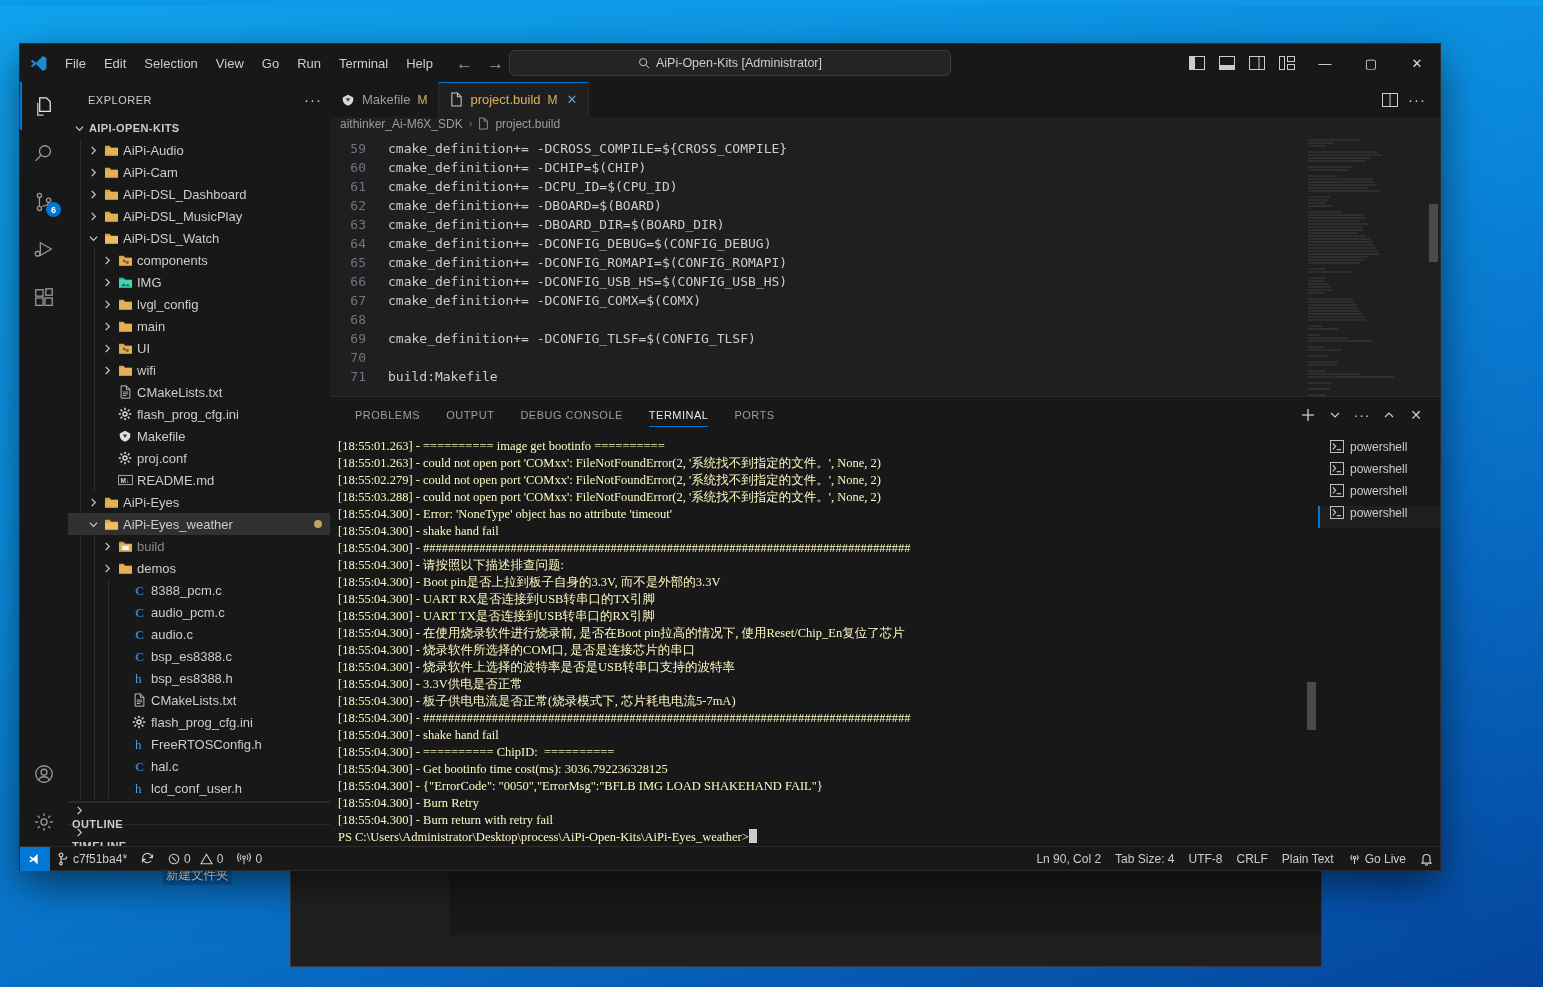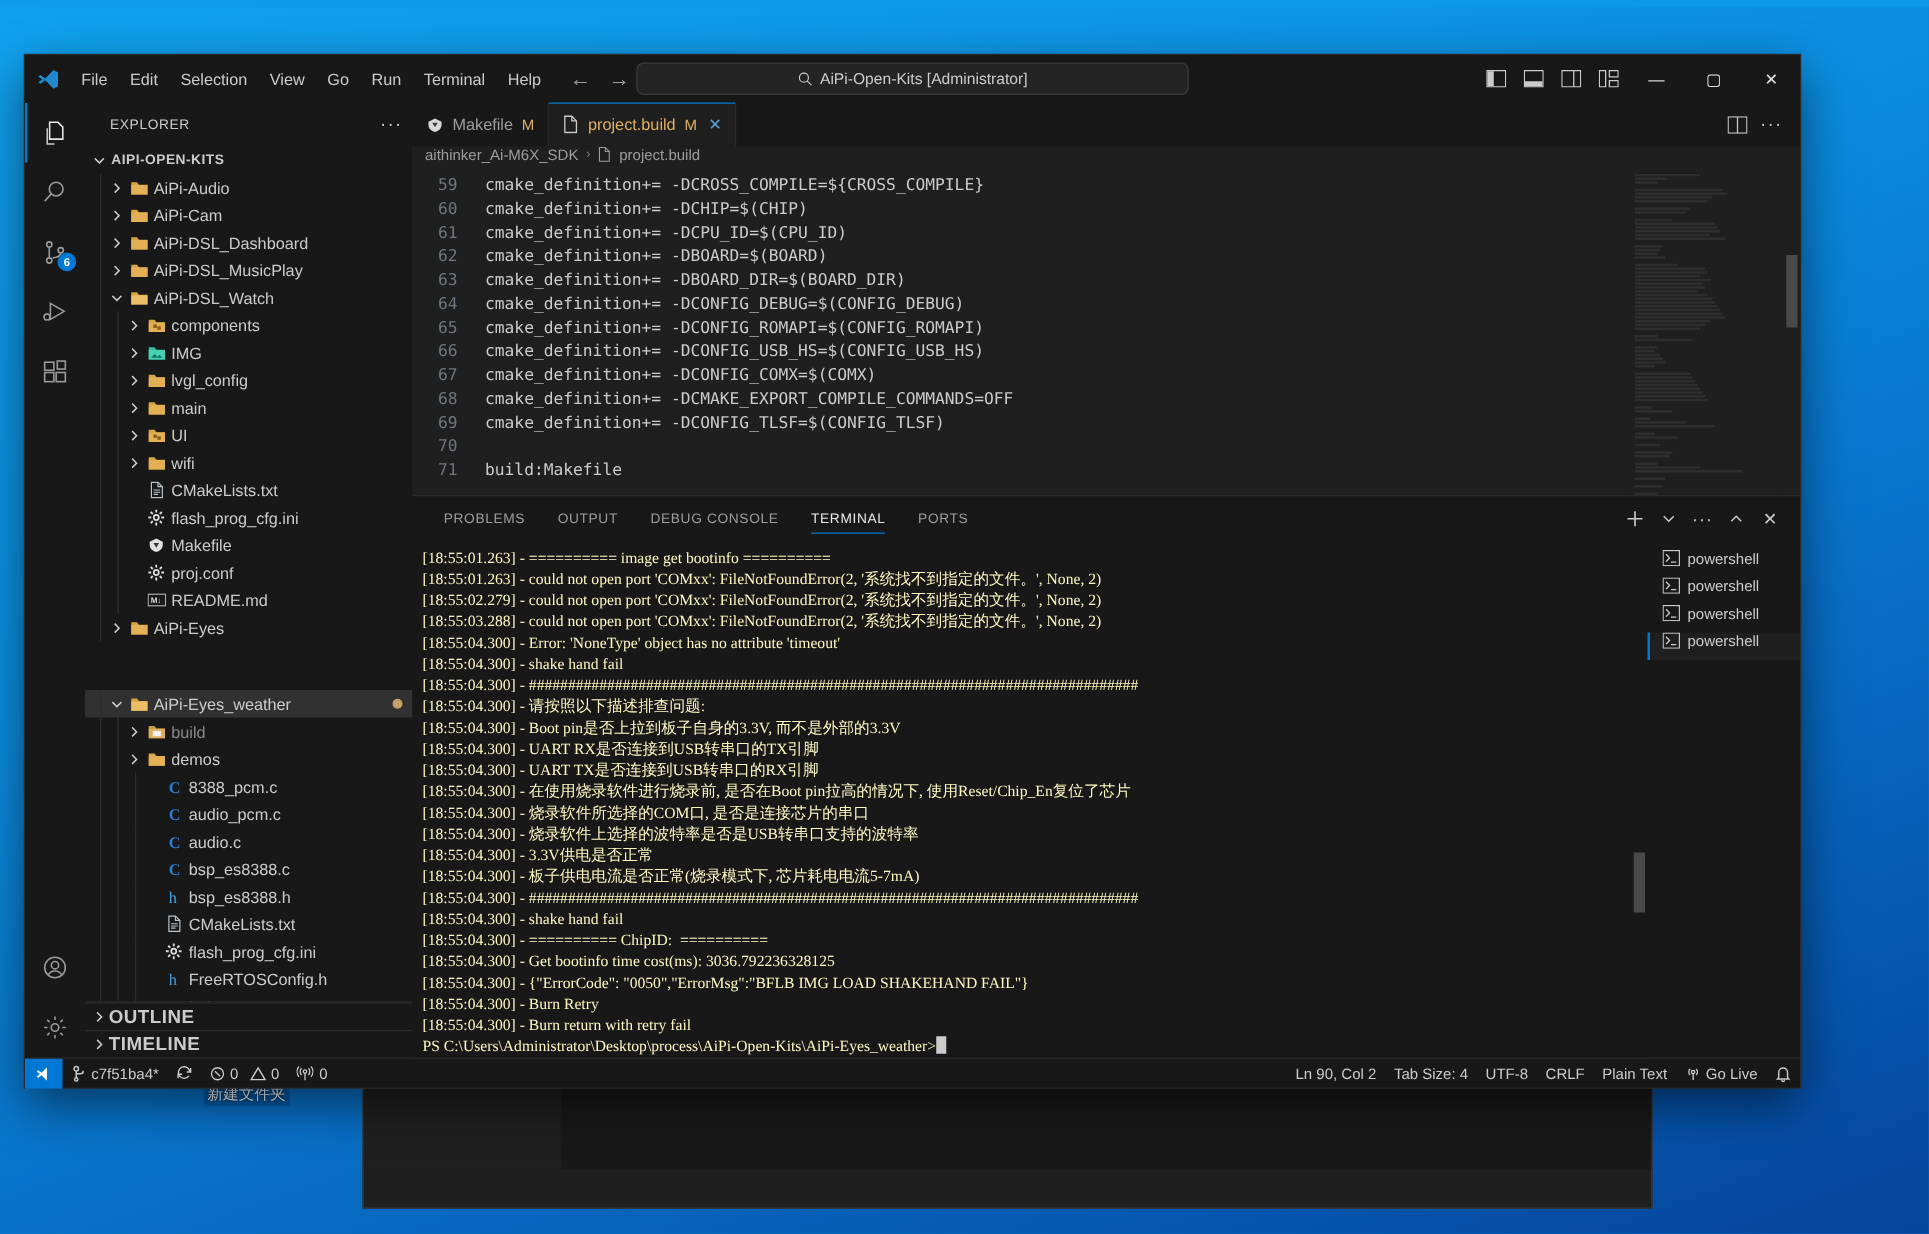--- a/index.html
+++ b/index.html
@@ -88,34 +88,34 @@
   #sidebar-header {
     height:35px; display:flex; align-items:center; padding:0 8px 0 20px;
     font-size:11px; letter-spacing:.5px; color:#cccccc; text-transform:uppercase;
   }
   #sidebar-header .dots { margin-left:auto; color:#cccccc; font-size:15px; letter-spacing:1px; }
   #tree { flex:1; overflow:hidden; font-size:13px; }
   .trow {
     height:22px; display:flex; align-items:center; color:#cccccc;
     white-space:nowrap; position:relative; padding-right:8px;
   }
-  .trow.selected { background:#313131;margin-top:39px; }
+  .trow.selected { background:#313131; }
   .trow.root { font-weight:bold; font-size:11px; letter-spacing:.4px; }
   .chev { width:15px; flex:0 0 15px; display:flex; align-items:center; justify-content:center; color:#cccccc; font-size:10px; }
   .ficon { width:20px; flex:0 0 20px; display:flex; align-items:center; justify-content:center; }
   .tlabel { margin-left:2px; }
   .tdot { margin-left:auto; width:8px; height:8px; border-radius:50%; background:#c5a06a; }
   .dim { color:#8a8a8a; }
   .indent-guide {
     position:absolute; top:0; bottom:0; width:1px; background:#2e2e2e;
   }
   #sidebar-sections { border-top:1px solid #2b2b2b; }
   .sec {
-    height:22px; display:flex; align-items:center; font-size:15px; font-weight:bold;
-    letter-spacing:.4px; color:#cccccc; padding-left:4px; border-top:1px solid #2b2b2b;
+    height:22px; display:flex; align-items:flex-start; font-size:11px; font-weight:bold;
+    letter-spacing:.4px; color:#cccccc; padding-left:4px; border-top:1px solid #2b2b2b;flex-direction:column;
   }
   
   #editorarea { flex:1; display:flex; flex-direction:column; min-width:0; background:#1f1f1f; }
   #tabsrow { height:35px; background:#181818; display:flex; align-items:stretch; }
   .tab {
     display:flex; align-items:center; gap:7px; padding:0 11px; font-size:13px;
     background:#181818; color:#9d9d9d; border-right:1px solid #2b2b2b; position:relative;
     min-width:0;
   }
   .tab.active { background:#1f1f1f; color:#e0b060; }
@@ -849,21 +849,21 @@
         <div id="code-lines">
             <div class="cline"><span class="lno">59</span><span class="ctxt">cmake_definition+= -DCROSS_COMPILE=${CROSS_COMPILE}</span></div>
             <div class="cline"><span class="lno">60</span><span class="ctxt">cmake_definition+= -DCHIP=$(CHIP)</span></div>
             <div class="cline"><span class="lno">61</span><span class="ctxt">cmake_definition+= -DCPU_ID=$(CPU_ID)</span></div>
             <div class="cline"><span class="lno">62</span><span class="ctxt">cmake_definition+= -DBOARD=$(BOARD)</span></div>
             <div class="cline"><span class="lno">63</span><span class="ctxt">cmake_definition+= -DBOARD_DIR=$(BOARD_DIR)</span></div>
             <div class="cline"><span class="lno">64</span><span class="ctxt">cmake_definition+= -DCONFIG_DEBUG=$(CONFIG_DEBUG)</span></div>
             <div class="cline"><span class="lno">65</span><span class="ctxt">cmake_definition+= -DCONFIG_ROMAPI=$(CONFIG_ROMAPI)</span></div>
             <div class="cline"><span class="lno">66</span><span class="ctxt">cmake_definition+= -DCONFIG_USB_HS=$(CONFIG_USB_HS)</span></div>
             <div class="cline"><span class="lno">67</span><span class="ctxt">cmake_definition+= -DCONFIG_COMX=$(COMX)</span></div>
-            <div class="cline"><span class="lno">68</span><span class="ctxt">cmake_definition+= -DCMAKE_EXPORT_COMPILE_COMMANDS=OFF</span></div>
+            <div class="cline"><span class="lno">68</span></div>
             <div class="cline"><span class="lno">69</span><span class="ctxt">cmake_definition+= -DCONFIG_TLSF=$(CONFIG_TLSF)</span></div>
             <div class="cline"><span class="lno">70</span><span class="ctxt"></span></div>
             <div class="cline"><span class="lno">71</span><span class="ctxt">build:Makefile</span></div>
           </div>
         <div id="minimap">
             <div class="mline" style="width: 52px; margin-left: 6px; opacity: 0.55;"></div>
             <div class="mline" style="width: 26px; margin-left: 6px; opacity: 0.55;"></div>
             <div class="mline" style="width: 18px; margin-left: 6px; opacity: 0.55;"></div>
             <div class="mline" style="width: 0px; margin-left: 6px; opacity: 0;"></div>
             <div class="mline" style="width: 70px; margin-left: 6px; opacity: 0.55;"></div>

